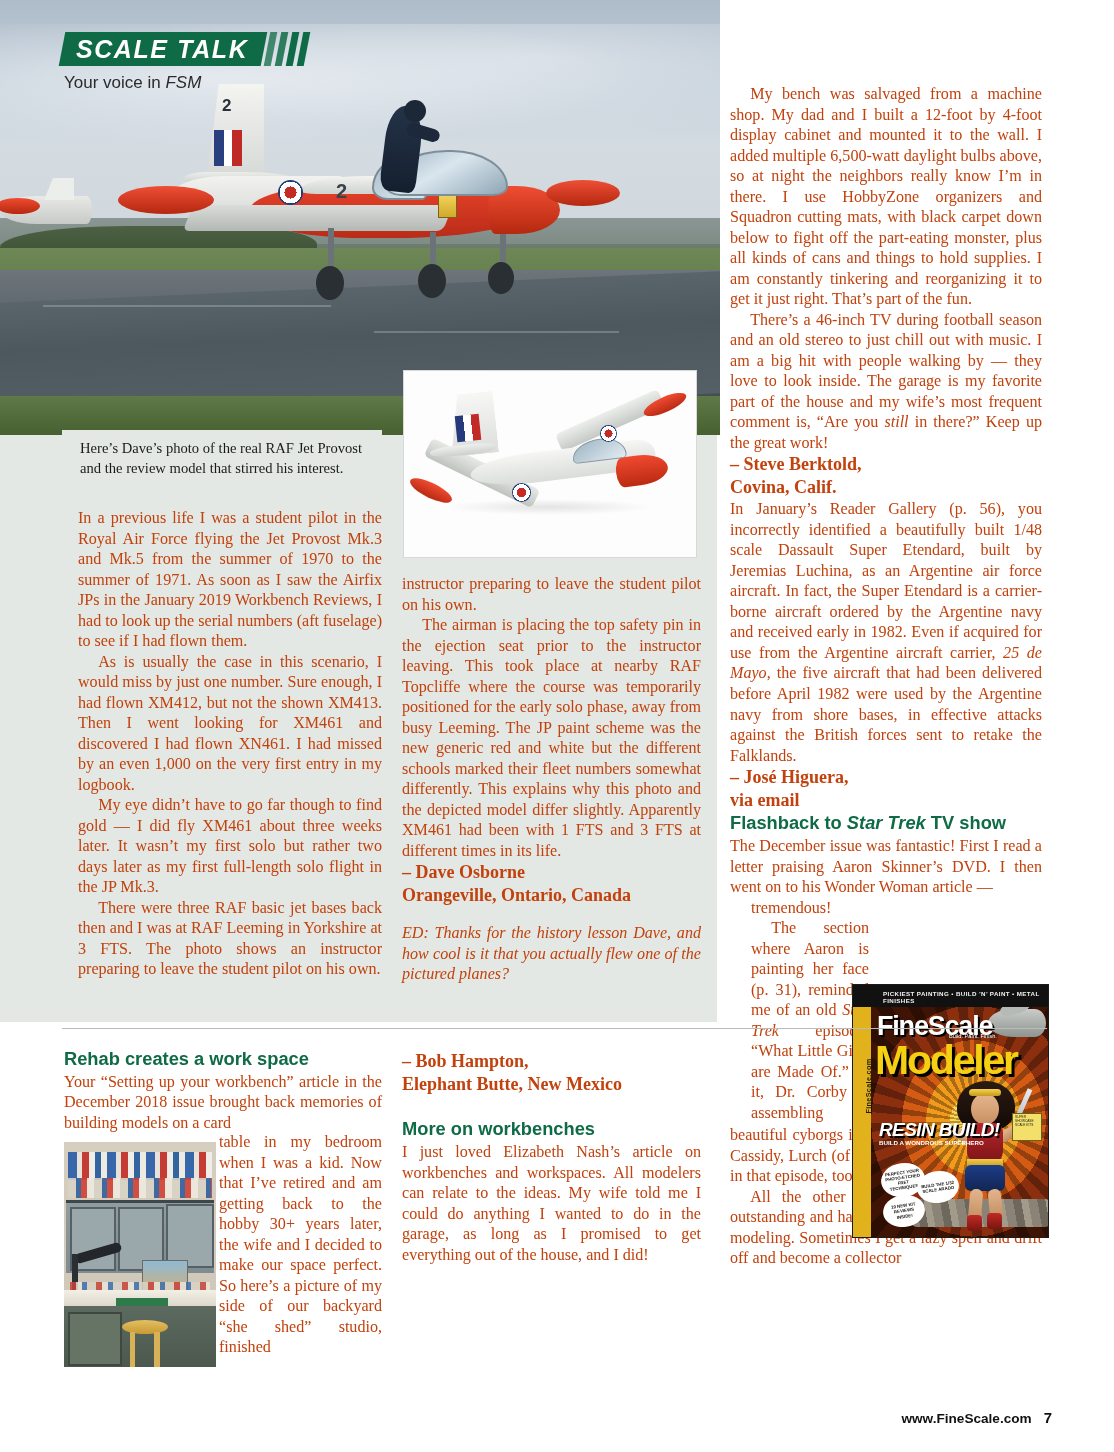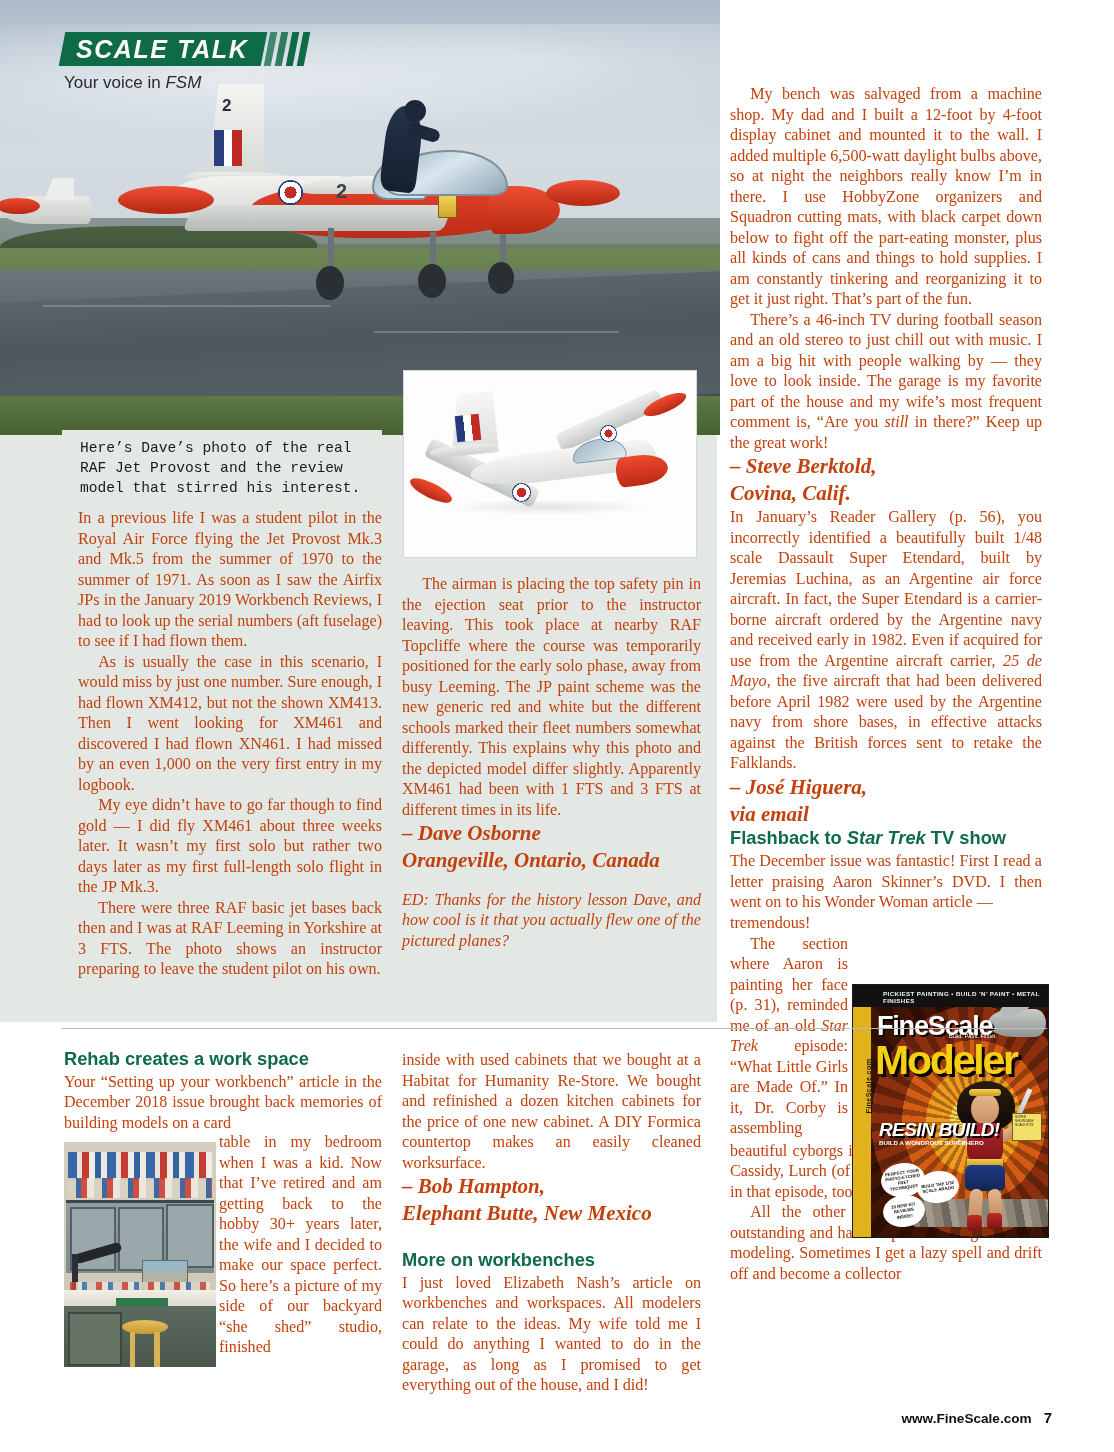--- a/index.html
+++ b/index.html
@@ -121,38 +121,38 @@
     border-radius:54% 44% 10% 10%/80% 80% 20% 20%;transform:rotate(-7deg);border:1px solid #8497a3;}
   .m-tailplane{position:absolute;left:26px;top:74px;width:66px;height:10px;
     background:linear-gradient(#eef0ed,#cdd0cd);border-radius:40%;transform:rotate(-6deg);}
   .m-shadow{position:absolute;left:40px;top:128px;width:210px;height:16px;
     background:radial-gradient(ellipse,rgba(0,0,0,.10),rgba(0,0,0,0) 70%);}
 
   
   .caption-box{
     position:absolute;left:62px;top:430px;width:320px;height:75px;
     background:#e3e8e4;
-    font-family:Liberation Mono, monospace;font-size:14.6px;line-height:1.38;
+    font-family:Liberation Serif, serif;font-size:14.6px;line-height:1.38;
     color:#1b1b1b;padding:8px 10px 0 18px;box-sizing:border-box;
   }
 
   
   .col{position:absolute;}
   .body-txt{
     font-family:"Liberation Serif", serif;
     font-size:16.1px;line-height:1.275;color:#c2410c;
     text-align:justify;hyphens:none;
   }
   .body-txt p{margin:0;text-indent:1.25em;}
   .body-txt p.noind{text-indent:0;}
   .head{
     font-family:"Liberation Sans",sans-serif;font-weight:bold;
     color:#0f6b46;font-size:18.3px;line-height:1.2;margin:0 0 2px 0;
   }
-  .sig{font-style:italic;font-weight:bold;font-size:21px;line-height:1.28;}
+  .sig{font-weight:bold;font-size:18px;line-height:1.28;}
   .ed{font-style:italic;font-size:16.1px;line-height:1.275;}
   em.it{font-style:italic;}
 
   
   .grey-panel{position:absolute;left:0;top:435px;width:717px;height:587px;background:#e3e8e4;}
 
   .divider{position:absolute;left:62px;top:1028px;width:985px;height:1px;background:#b9bdb9;}
 
   
   .shed-photo{position:absolute;left:64px;top:1142px;width:152px;height:225px;
@@ -368,20 +368,21 @@
     <div class="body-txt">
       <p class="noind">In a previous life I was a student pilot in the Royal Air Force flying the Jet Provost Mk.3 and Mk.5 from the summer of 1970 to the summer of 1971. As soon as I saw the Airfix JPs in the January 2019 Workbench Reviews, I had to look up the serial numbers (aft fuselage) to see if I had flown them.</p>
       <p>As is usually the case in this scenario, I would miss by just one number. Sure enough, I had flown XM412, but not the shown XM413. Then I went looking for XM461 and discovered I had flown XN461. I had missed by an even 1,000 on the very first entry in my logbook.</p>
       <p>My eye didn’t have to go far though to find gold — I did fly XM461 about three weeks later. It wasn’t my first solo but rather two days later as my first full-length solo flight in the JP Mk.3.</p>
       <p>There were three RAF basic jet bases back then and I was at RAF Leeming in Yorkshire at 3 FTS. The photo shows an instructor preparing to leave the student pilot on his own.</p>
     </div>
   </div>
 
   <div class="col" style="left:402px;top:574px;width:299px;">
     <div class="body-txt">
+      <p class="noind">instructor preparing to leave the student pilot on his own.</p>
       <p>The airman is placing the top safety pin in the ejection seat prior to the instructor leaving. This took place at nearby RAF Topcliffe where the course was temporarily positioned for the early solo phase, away from busy Leeming. The JP paint scheme was the new generic red and white but the different schools marked their fleet numbers somewhat differently. This explains why this photo and the depicted model differ slightly. Apparently XM461 had been with 1 FTS and 3 FTS at different times in its life.</p>
       <p class="noind sig">– Dave Osborne</p>
       <p class="noind sig">Orangeville, Ontario, Canada</p>
       <p class="noind ed" style="margin-top:16px;">ED: Thanks for the history lesson Dave, and how cool is it that you actually flew one of the pictured planes?</p>
     </div>
   </div>
 
   <div class="col" style="left:730px;top:84px;width:312px;">
     <div class="body-txt">
       <p>My bench was salvaged from a machine shop. My dad and I built a 12-foot by 4-foot display cabinet and mounted it to the wall. I added multiple 6,500-watt daylight bulbs above, so at night the neighbors really know I’m in there. I use HobbyZone organizers and Squadron cutting mats, with black carpet down below to fight off the part-eating monster, plus all kinds of cans and things to hold supplies. I am constantly tinkering and reorganizing it to get it just right. That’s part of the fun.</p>
@@ -396,21 +397,21 @@
       <p class="noind sig">via email</p>
     </div>
 
     <div class="head" style="">
       <span>Flashback to </span><em>Star Trek</em><span> TV show</span>
     </div>
     <div class="body-txt">
       <p class="noind">The December issue was fantastic! First I read a letter praising Aaron Skinner’s DVD. I then went on to his Wonder Woman article —</p>
     </div>
 
-    <div class="body-txt" style="width:118px;">
+    <div class="body-txt" style="width:118px;margin-left:21px;">
       <p class="noind">tremendous!</p>
       <p><span>The section where Aaron is painting her face (p. 31), reminded me of an old </span><em class="it">Star Trek</em><span> episode: “What Little Girls are Made Of.”  In it, Dr. Corby is assembling</span></p>
     </div>
     <div class="body-txt" style="margin-top:2px;">
       <p class="noind"><span>beautiful cyborgs in an underground abyss. Ted Cassidy, Lurch (of TV’s the </span><em class="it">Addams Family</em><span>), is in that episode, too.</span></p>
       <p>All the other articles and pictures were outstanding and have inspired me to get back to modeling. Sometimes I get a lazy spell and drift off and become a collector</p>
     </div>
   </div>
 
   <div class="cover">
@@ -478,21 +479,20 @@
     <div class="shed-clutter"></div>
     <div class="shed-bench"></div>
     <div class="shed-mat"></div>
     <div class="shed-lower"></div>
     <div class="shed-stool"></div>
     <div class="shed-stoolleg"></div>
   </div>
 
   <div class="col" style="left:402px;top:1050px;width:299px;">
     <div class="body-txt">
-      <p class="noind">inside with used cabinets that we bought at a Habitat for Humanity Re-Store. We bought and refinished a dozen kitchen cabinets for the price of one new cabinet. A DIY Formica countertop makes an easily cleaned worksurface.</p>
       <p class="noind sig">– Bob Hampton,</p>
       <p class="noind sig">Elephant Butte, New Mexico</p>
     </div>
     <div class="head" style="margin-top:22px;">More on workbenches</div>
     <div class="body-txt">
       <p class="noind">I just loved Elizabeth Nash’s article on workbenches and workspaces. All modelers can relate to the ideas. My wife told me I could do anything I wanted to do in the garage, as long as I promised to get everything out of the house, and I did!</p>
     </div>
   </div>
 
   <div class="footer">

